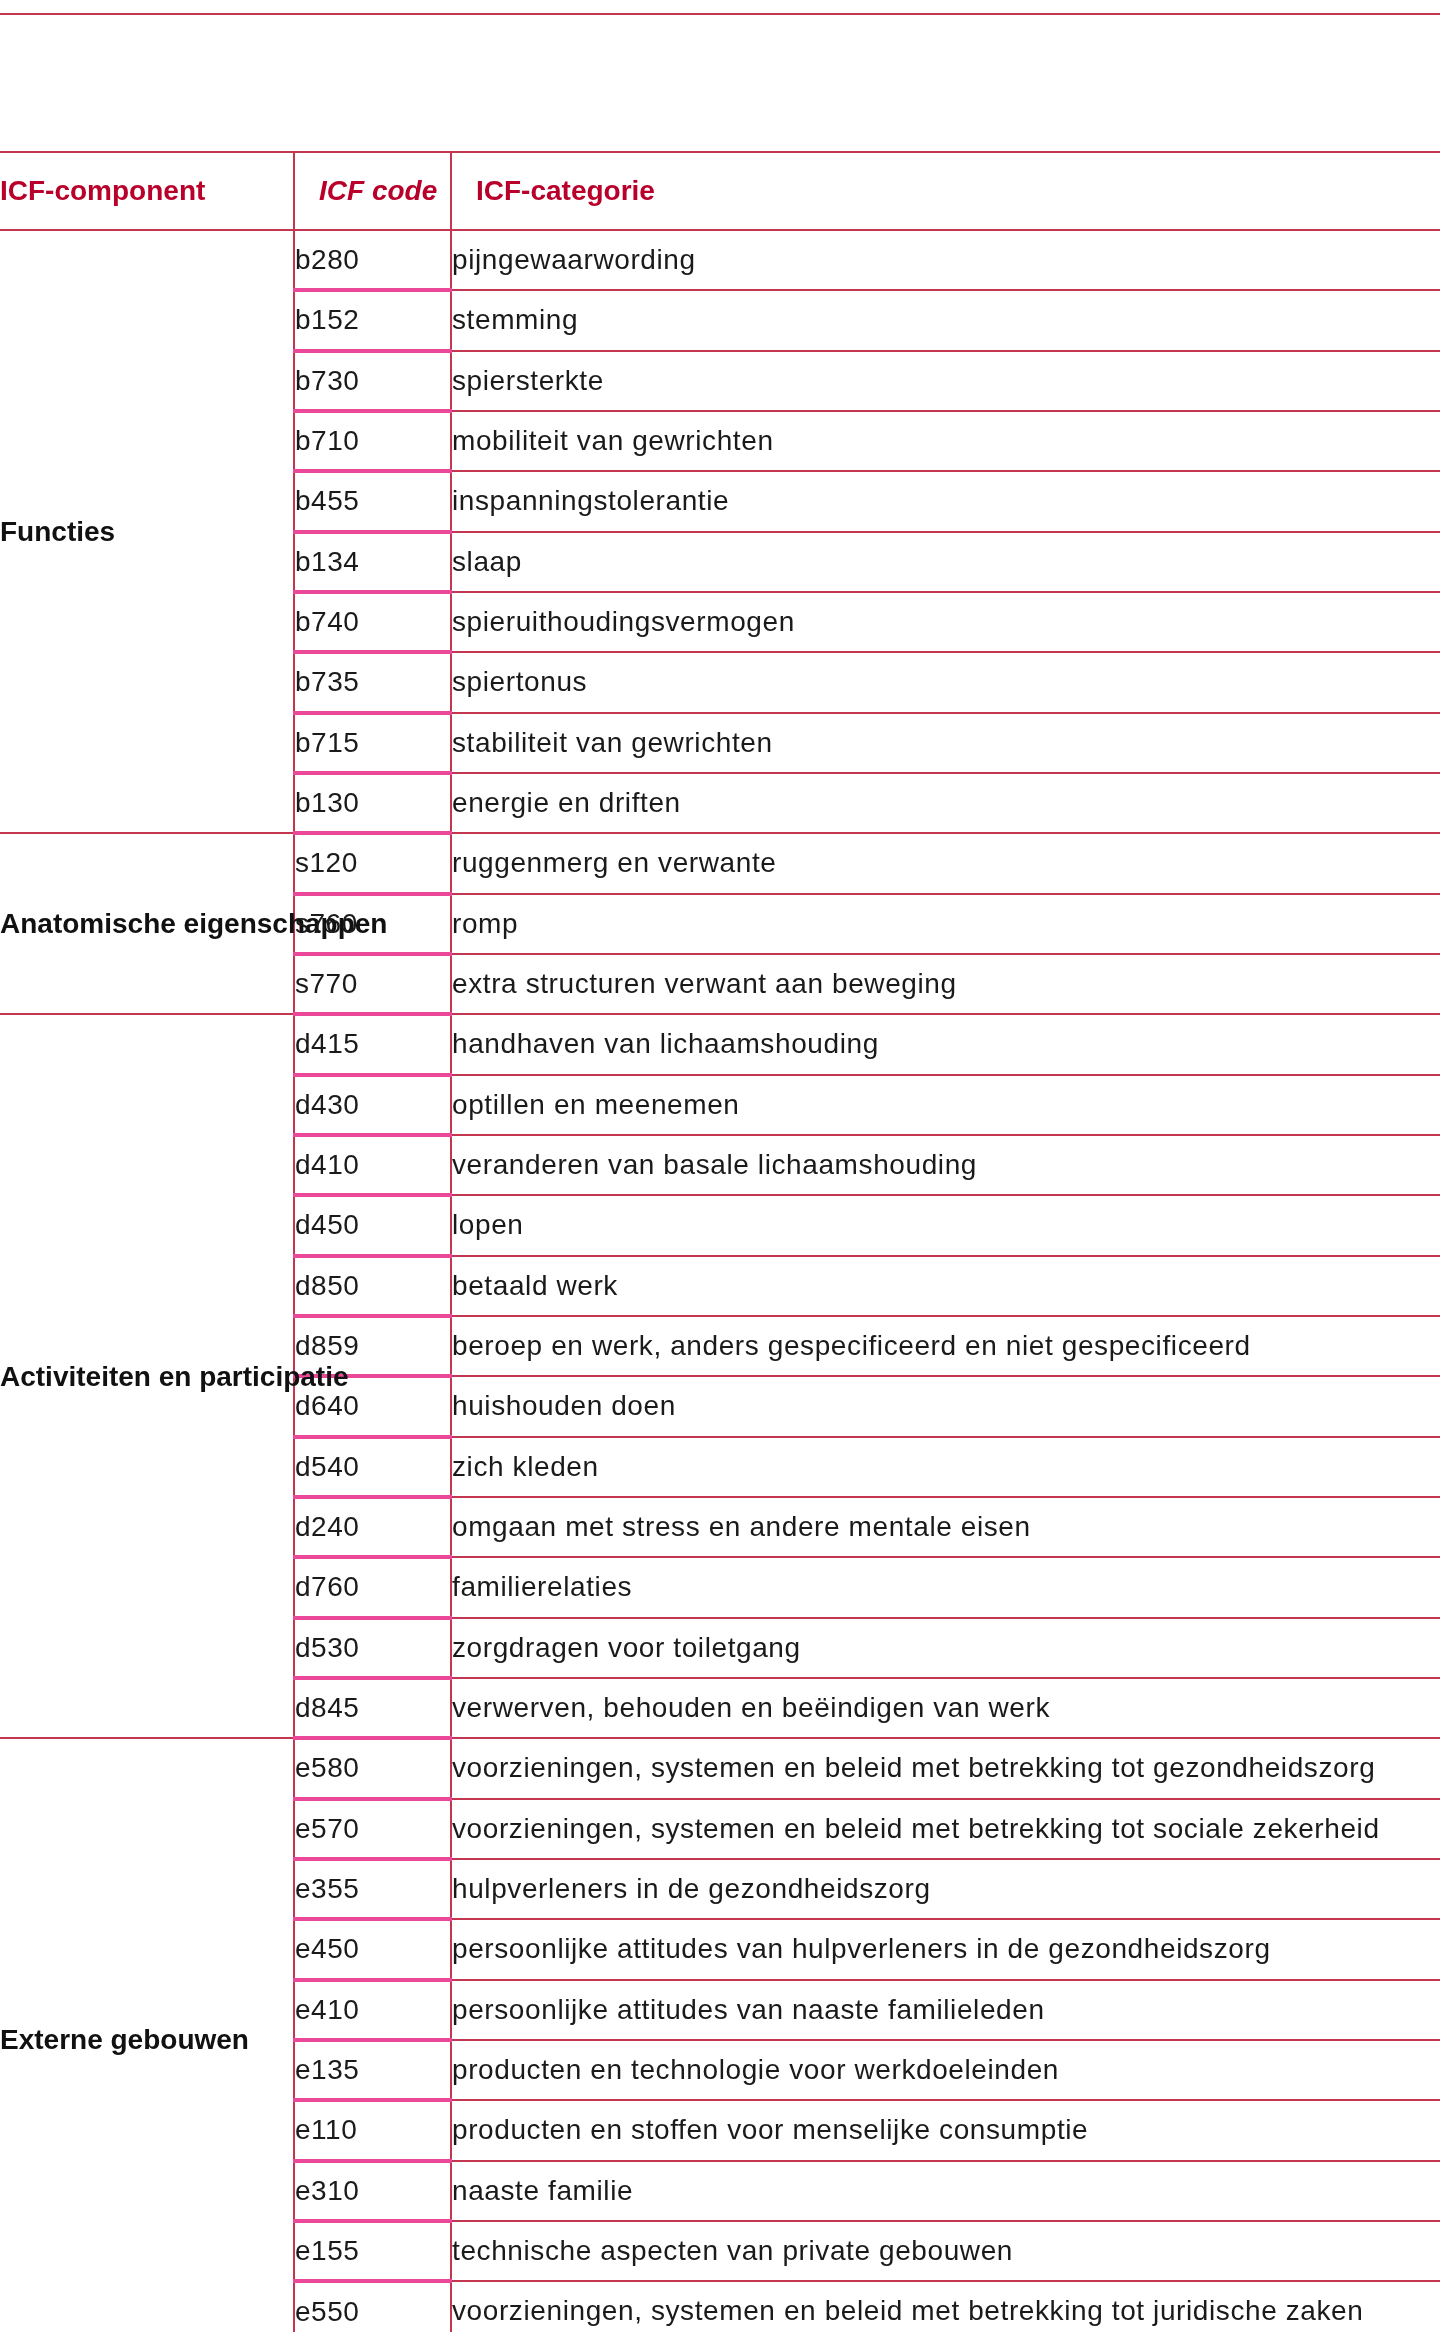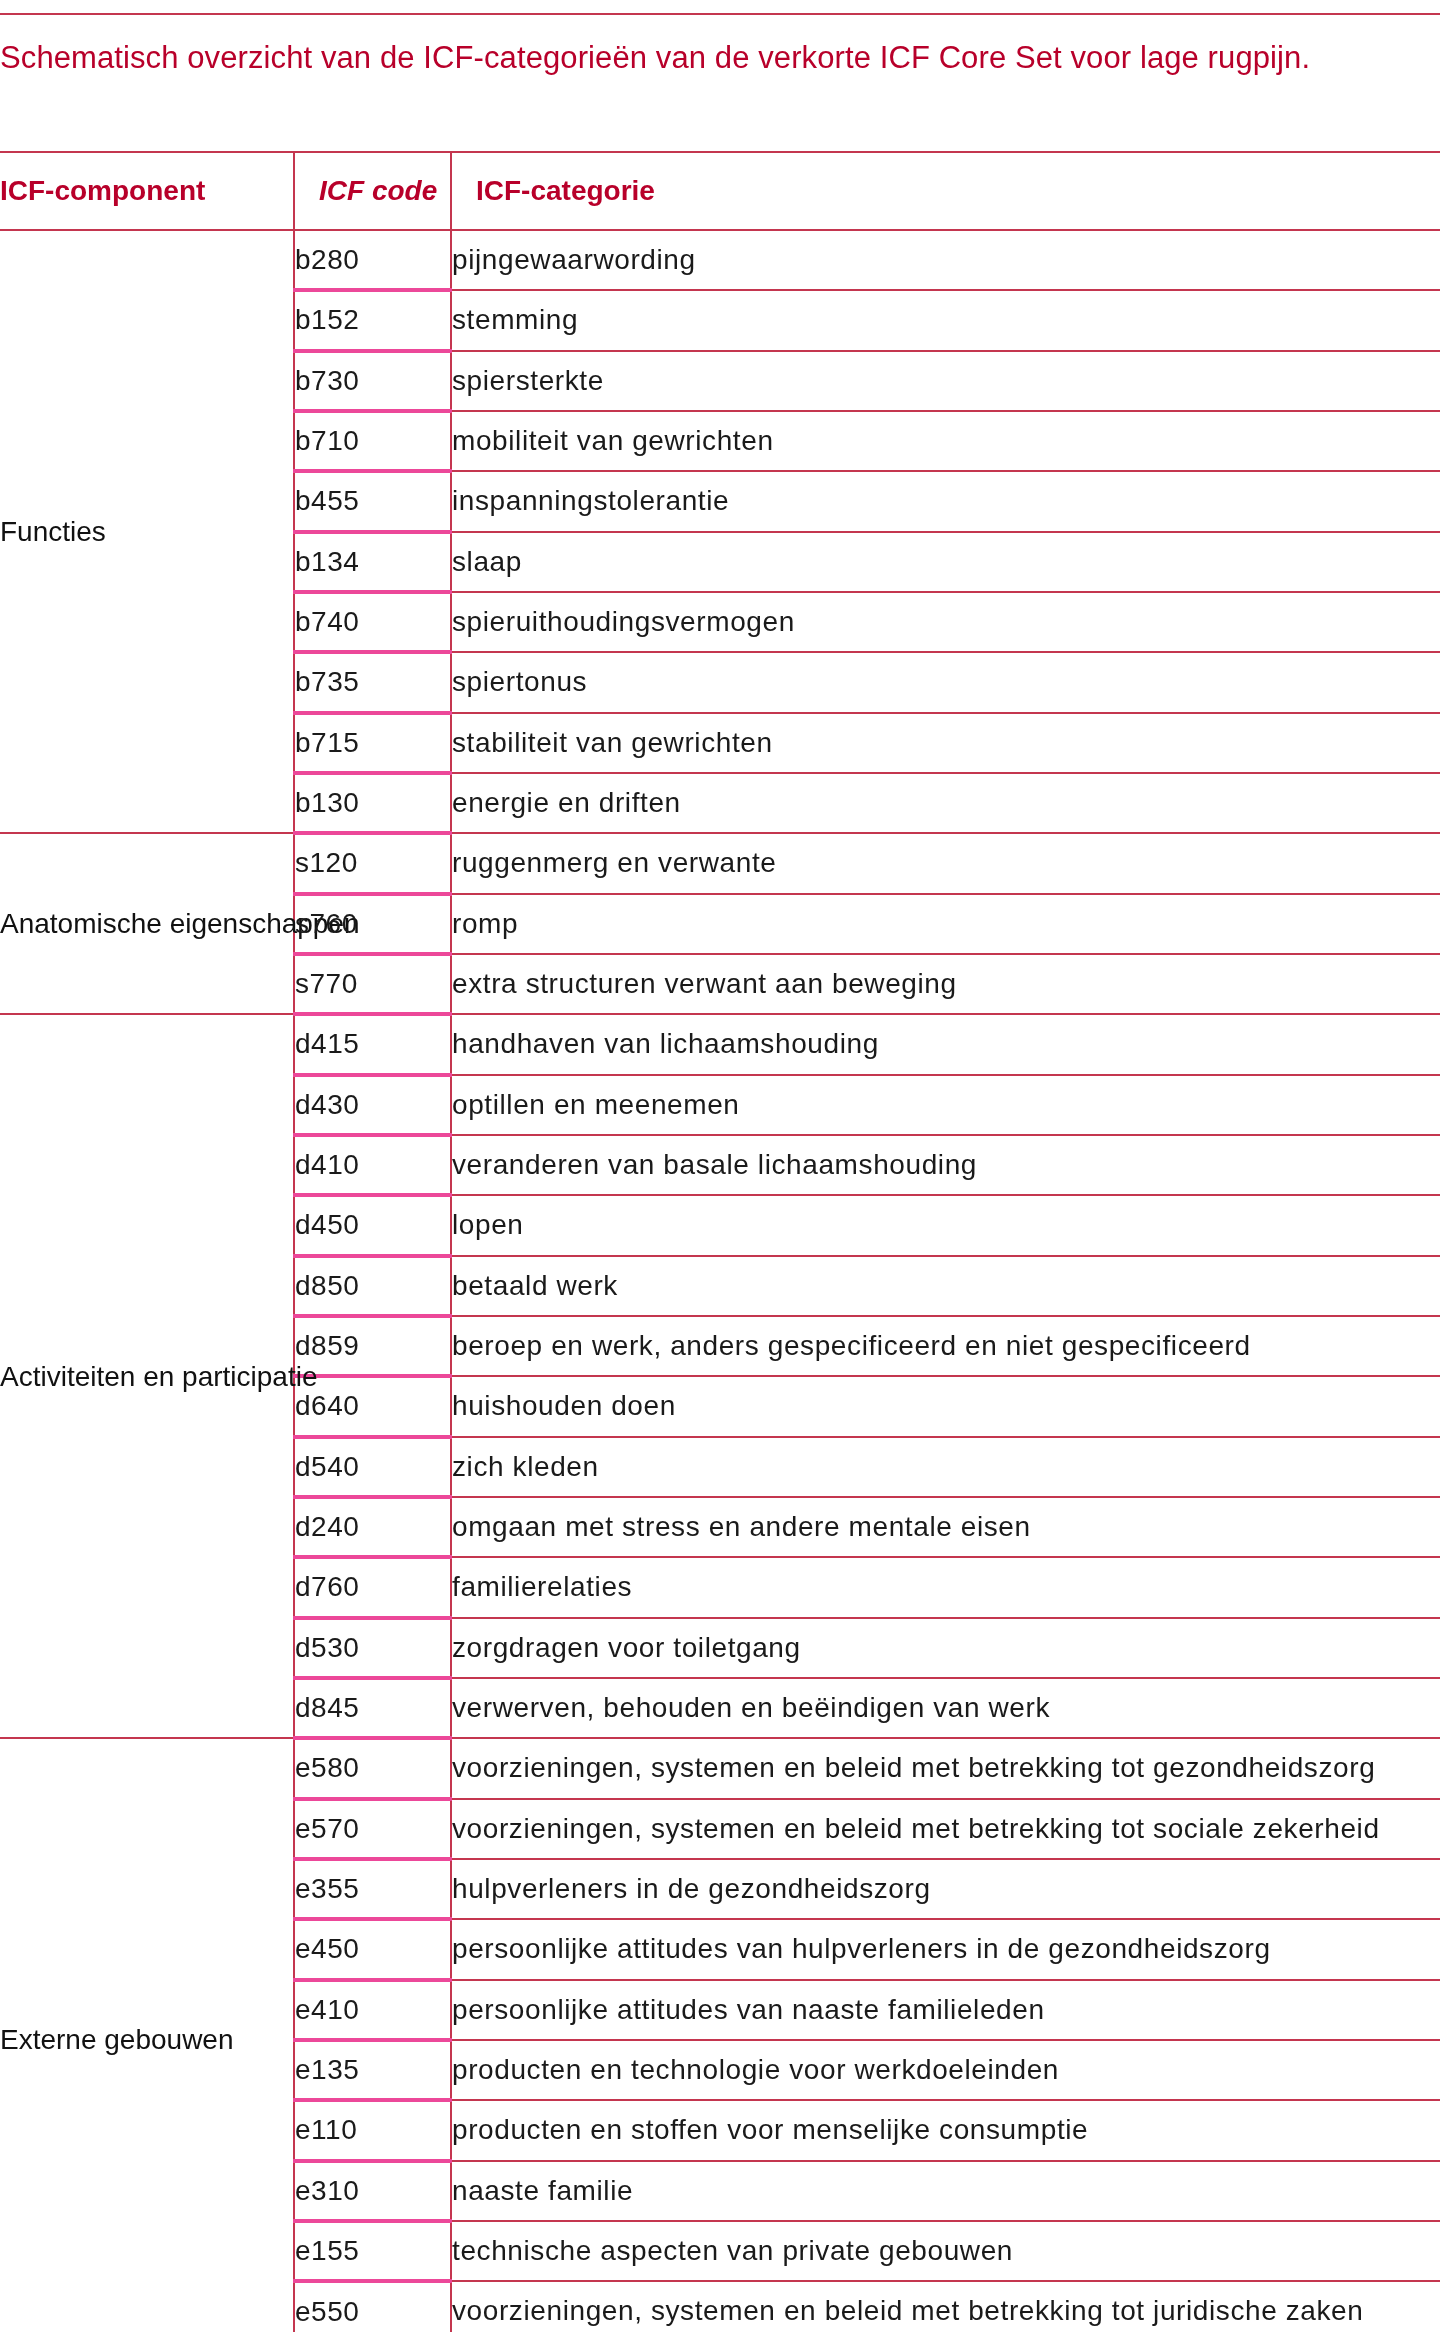--- a/index.html
+++ b/index.html
@@ -33,21 +33,21 @@
   table.icf th {
     height: 78px;
     color: #b8002a; font-weight: bold;
     border-top: 2px solid #c4364f; border-bottom: 2px solid #c4364f;
   }
   table.icf th.h1 { padding-left: 0; }
   table.icf th.h2 { padding-left: 24px; border-left: 2px solid #c4364f; font-style: italic; }
   table.icf th.h3 { padding-left: 24px; border-left: 2px solid #c4364f; border-radius: 10px; }
   td.comp {
     vertical-align: top; padding-top: 12px; line-height: 39px;
-    font-weight: 400; color: #111;
+    font-weight: 700; color: #111;
     border-bottom: 2px solid #c4364f;
     white-space: normal;
     border-radius: 12px;
   }
   td.code {
     padding-left: 24px;
     border-left: 2px solid #c4364f; border-bottom: 4px solid #ec4899;
     letter-spacing: 0.5px;
   }
   td.cat {
@@ -56,21 +56,20 @@
     letter-spacing: 0.6px;
   }
   tr.last td { border-bottom: 3px solid #c4364f; }
 </style>
 </head>
 <body>
 
 <div class="top-rule"></div>
 
 <div class="caption">
-  <div>Schematisch overzicht van de ICF-categorieën van de verkorte ICF Core Set voor lage rugpijn.</div>
 </div>
 
 <table class="icf">
   <colgroup>
       <col class="c1">
       <col class="c2">
       <col class="c3">
     </colgroup>
   <thead>
     <tr>

